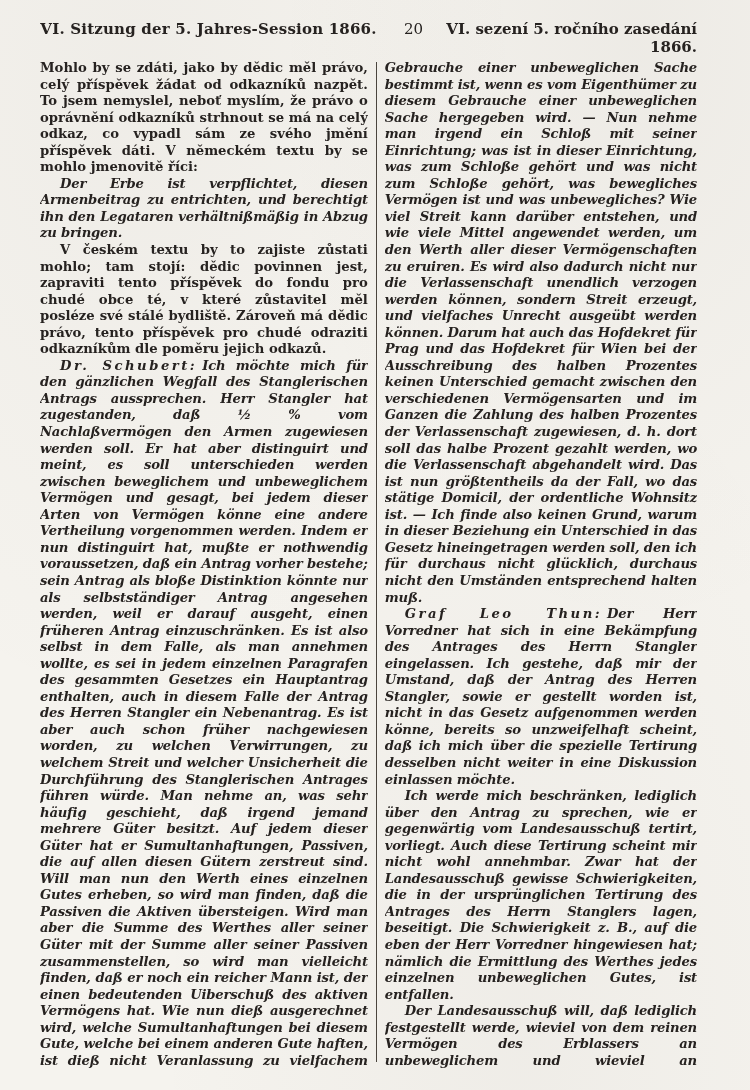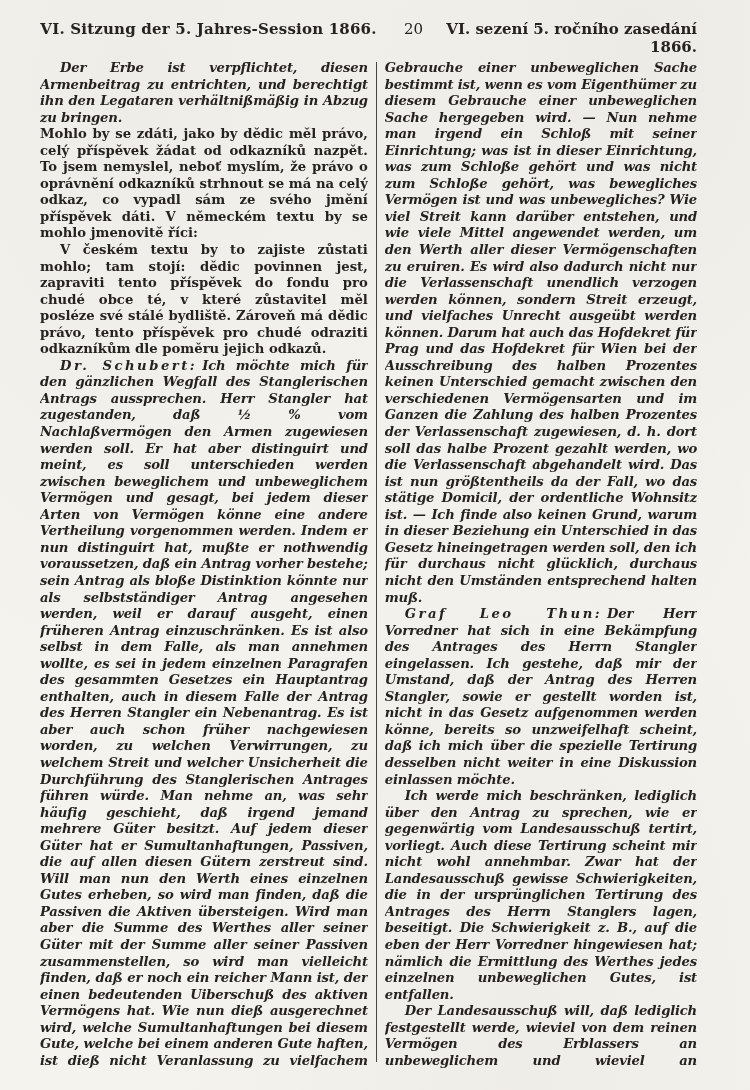--- a/index.html
+++ b/index.html
@@ -36,22 +36,22 @@
 
   <div class="header">
     <div class="h-left">VI. Sitzung der 5. Jahres-Session 1866.</div>
     <div class="h-num">20</div>
     <div class="h-right">VI. sezení 5. ročního zasedání 1866.</div>
   </div>
 
   <div class="columns">
 
     <div class="col left">
+      <p class="para antiqua">Mohlo by se zdáti, jako by dědic měl právo, celý příspěvek žádat od odkazníků nazpět. To jsem nemyslel, neboť myslím, že právo o oprávnění odkazníků strhnout se má na celý odkaz, co vypadl sám ze svého jmění příspěvek dáti. V německém textu by se mohlo jmenovitě říci:</p>
       <p class="para fraktur indent">Der Erbe ist verpflichtet, diesen Armenbeitrag zu entrichten, und berechtigt ihn den Legataren verhältnißmäßig in Abzug zu bringen.</p>
-      <p class="para antiqua">Mohlo by se zdáti, jako by dědic měl právo, celý příspěvek žádat od odkazníků nazpět. To jsem nemyslel, neboť myslím, že právo o oprávnění odkazníků strhnout se má na celý odkaz, co vypadl sám ze svého jmění příspěvek dáti. V německém textu by se mohlo jmenovitě říci:</p>
       <p class="para antiqua indent">V českém textu by to zajiste zůstati mohlo; tam stojí: dědic povinnen jest, zapraviti tento příspěvek do fondu pro chudé obce té, v které zůstavitel měl posléze své stálé bydliště. Zároveň má dědic právo, tento příspěvek pro chudé odraziti odkazníkům dle poměru jejich odkazů.</p>
       <p class="para fraktur indent">
         <span class="speaker">Dr. Schubert:</span><span>Ich möchte mich für den gänzlichen Wegfall des Stanglerischen Antrags aussprechen. Herr Stangler hat zugestanden, daß ½ % vom Nachlaßvermögen den Armen zugewiesen werden soll. Er hat aber distinguirt und meint, es soll unterschieden werden zwischen beweglichem und unbeweglichem Vermögen und gesagt, bei jedem dieser Arten von Vermögen könne eine andere Vertheilung vorgenommen werden. Indem er nun distinguirt hat, mußte er nothwendig voraussetzen, daß ein Antrag vorher bestehe; sein Antrag als bloße Distinktion könnte nur als selbstständiger Antrag angesehen werden, weil er darauf ausgeht, einen früheren Antrag einzuschränken. Es ist also selbst in dem Falle, als man annehmen wollte, es sei in jedem einzelnen Paragrafen des gesammten Gesetzes ein Hauptantrag enthalten, auch in diesem Falle der Antrag des Herren Stangler ein Nebenantrag. Es ist aber auch schon früher nachgewiesen worden, zu welchen Verwirrungen, zu welchem Streit und welcher Unsicherheit die Durchführung des Stanglerischen Antrages führen würde. Man nehme an, was sehr häufig geschieht, daß irgend jemand mehrere Güter besitzt. Auf jedem dieser Güter hat er Sumultanhaftungen, Passiven, die auf allen diesen Gütern zerstreut sind. Will man nun den Werth eines einzelnen Gutes erheben, so wird man finden, daß die Passiven die Aktiven übersteigen. Wird man aber die Summe des Werthes aller seiner Güter mit der Summe aller seiner Passiven zusammenstellen, so wird man vielleicht finden, daß er noch ein reicher Mann ist, der einen bedeutenden Uiberschuß des aktiven Vermögens hat. Wie nun dieß ausgerechnet wird, welche Sumultanhaftungen bei diesem Gute, welche bei einem anderen Gute haften, ist dieß nicht Veranlassung zu vielfachem Streite? Jeder wird glauben, daß er im Nachtheile ist (Unruhe; Oberstlandmarschall läutet) und man wird so leicht aus der Sache nicht herauskommen können, wenn man nicht gelinde Willkür wird üben wollen. Herr Stangler unterscheidet bewegliches und unbewegliches Vermögen. Da muß nun die Frage rege werden, was ist bewegliches und was ist unbewegliches Vermögen? Nach unserem b. G. B. ist es auch unbewegliches Vermögen, wenn es zum anhaltenden</span>
       </p>
     </div>
 
     <div class="divider"></div>
 
     <div class="col right">
       <p class="para fraktur">Gebrauche einer unbeweglichen Sache bestimmt ist, wenn es vom Eigenthümer zu diesem Gebrauche einer unbeweglichen Sache hergegeben wird. — Nun nehme man irgend ein Schloß mit seiner Einrichtung; was ist in dieser Einrichtung, was zum Schloße gehört und was nicht zum Schloße gehört, was bewegliches Vermögen ist und was unbewegliches? Wie viel Streit kann darüber entstehen, und wie viele Mittel angewendet werden, um den Werth aller dieser Vermögenschaften zu eruiren. Es wird also dadurch nicht nur die Verlassenschaft unendlich verzogen werden können, sondern Streit erzeugt, und vielfaches Unrecht ausgeübt werden können. Darum hat auch das Hofdekret für Prag und das Hofdekret für Wien bei der Ausschreibung des halben Prozentes keinen Unterschied gemacht zwischen den verschiedenen Vermögensarten und im Ganzen die Zahlung des halben Prozentes der Verlassenschaft zugewiesen, d. h. dort soll das halbe Prozent gezahlt werden, wo die Verlassenschaft abgehandelt wird. Das ist nun größtentheils da der Fall, wo das stätige Domicil, der ordentliche Wohnsitz ist. — Ich finde also keinen Grund, warum in dieser Beziehung ein Unterschied in das Gesetz hineingetragen werden soll, den ich für durchaus nicht glücklich, durchaus nicht den Umständen entsprechend halten muß.</p>

